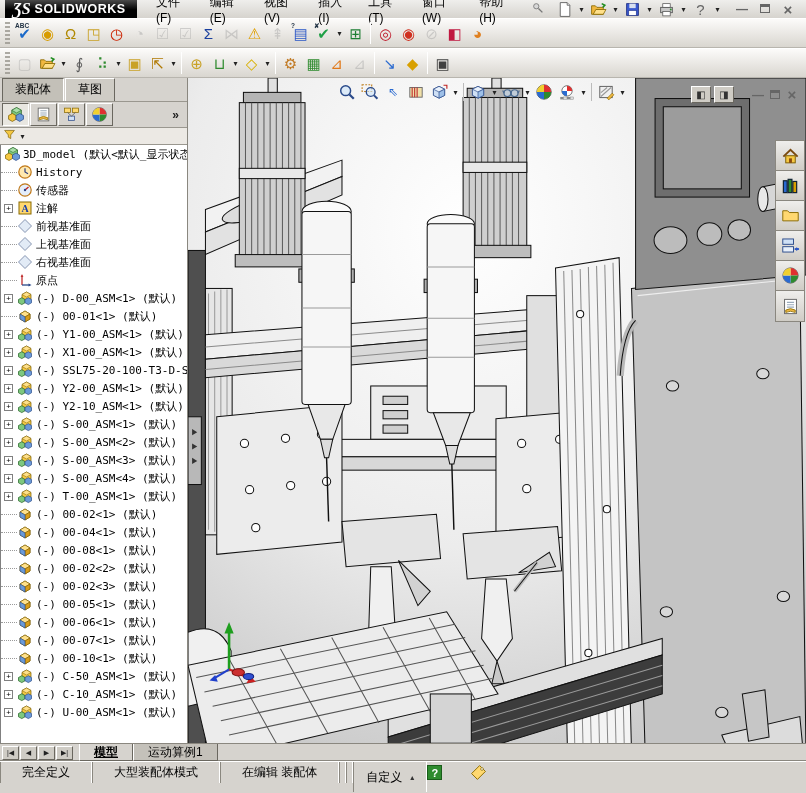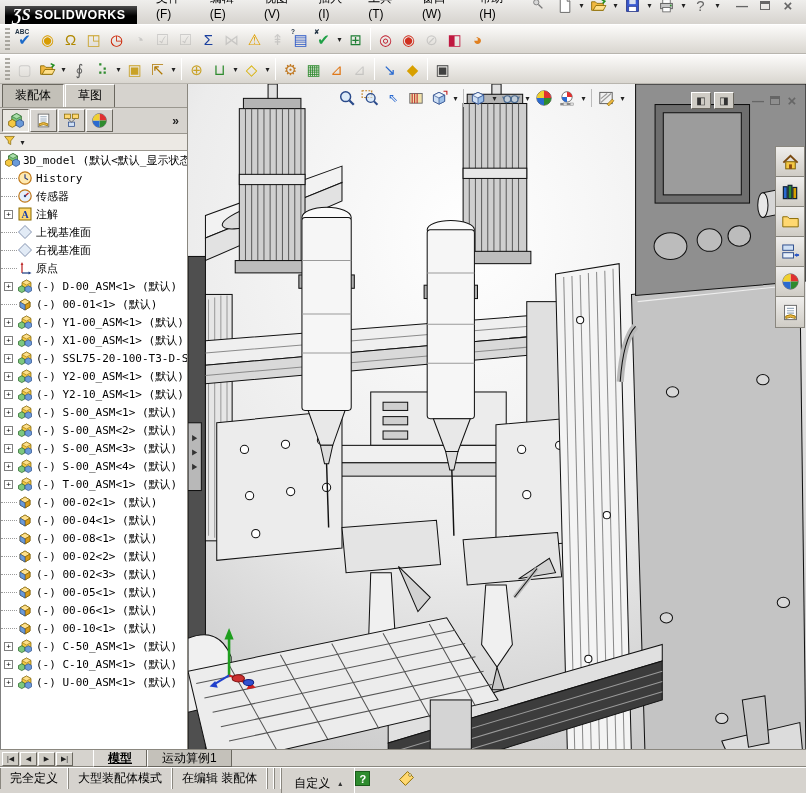--- a/index.html
+++ b/index.html
@@ -2,21 +2,21 @@
 <html><head>
 <meta charset="utf-8">
 <style>
   html,body{margin:0;padding:0}
   body{width:806px;height:793px;overflow:hidden;background:#d6d3ce;
        font-family:"Liberation Sans",sans-serif;font-size:12px;color:#000;
        -webkit-font-smoothing:none}
   *{box-sizing:border-box}
 
   
-  .titlebar{height:24px;display:flex;align-items:flex-end;background:linear-gradient(#efeeec,#d6d3ce)}
+  .titlebar{height:18px;display:flex;align-items:center;background:linear-gradient(#efeeec,#d6d3ce)}
   .red-stripe{width:5px;background:linear-gradient(#e22,#900)}
   .logo{width:132px;background:linear-gradient(#4a4a4a,#000 55%);color:#fff;
         display:flex;align-items:center;padding-left:8px;gap:4px}
   .logo .lg1{font-style:italic;font-weight:bold;font-size:16px;font-family:"Liberation Serif",serif}
   .logo .lg2{font-weight:bold;font-size:12.5px;letter-spacing:.5px}
   .menubar{flex:1;display:flex;align-items:center;padding-left:10px;gap:2px}
   .menu-item{padding:3px 9px;cursor:default}
   .qa-group{display:flex;align-items:center;margin-left:6px;gap:1px}
   .win-ctl{display:flex;align-items:center;gap:10px;padding:0 10px;color:#555;font-weight:bold}
 
@@ -86,30 +86,30 @@
           border-bottom:1px solid #8a877f;background:linear-gradient(#efeeec,#cfccc5)}
   .tp-btn:last-child{border-bottom:none}
   .tp-btn svg{width:19px;height:19px}
 
   
   .sheetbar{height:18px;display:flex;align-items:stretch;background:#d6d3ce;
             border-top:1px solid #8a877f}
   .vcr{display:flex;align-items:center;padding:1px 2px;gap:1px}
   .vcr-btn{width:17px;height:14px;border:1px solid;border-color:#fff #6a675f #6a675f #fff;
            background:#cfccc5;font-size:7px;display:flex;align-items:center;justify-content:center;color:#222}
-  .btabs{display:flex;align-items:stretch;margin-left:18px}
+  .btabs{display:flex;align-items:stretch;margin-left:4px}
   .btab{padding:1px 14px 0;border:1px solid;border-top:none;display:flex;align-items:center;
         border-color:#6a675f #6a675f #6a675f #fff;background:#c4c1ba}
   .btab.active{background:#d6d3ce;text-decoration:underline;font-weight:bold}
 
   
   .statusbar{height:22px;display:flex;align-items:center;background:#d6d3ce;
              border-top:1px solid #fff;box-shadow:0 -1px 0 #8a877f;font-size:12px}
   .sb-app{padding-left:4px;flex:1}
-  .sb-cell{align-self:stretch;display:flex;align-items:center;padding:0 9px;
+  .sb-cell{align-self:stretch;display:flex;align-items:center;padding:0 21px;
            border-left:1px solid #8a877f;border-right:1px solid #fff}
   .sb-thin{width:7px;padding:0}
   .sb-custom{display:flex;align-items:center;gap:8px;padding:15px 12px}
   .sb-custom .ar{font-size:8px;color:#333}
   .sb-q{width:15px;height:15px;border:1px solid #1a5c1a;background:#2e8b2e;color:#fff;
         font-weight:bold;font-size:11px;display:flex;align-items:center;justify-content:center}
   .sb-tag{margin:0 10px 0 28px;display:flex;align-items:center}
   .sb-tag svg{width:17px;height:17px}
 </style>
 </head>
@@ -401,20 +401,27 @@
               <rect x="2" y="2" width="12" height="12" fill="#ffd870" stroke="#8a6a00"></rect>
               <text x="8" y="12" font-size="10" font-weight="bold" text-anchor="middle" fill="#1a3faa" font-family="Liberation Serif,serif">A</text>
             </svg></span>
           <span class="tlabel">注解</span>
         </div>
         <div class="tree-row">
           <span class="exp-space"></span>
           <span class="ticon"><svg viewBox="0 0 16 16">
               <path d="M8 1.5 L14.5 8 L8 14.5 L1.5 8 Z" fill="rgba(190,210,235,.45)" stroke="#7a8aa8" stroke-width=".9"></path>
             </svg></span>
+          <span class="tlabel">前视基准面</span>
+        </div>
+        <div class="tree-row">
+          <span class="exp-space"></span>
+          <span class="ticon"><svg viewBox="0 0 16 16">
+              <path d="M8 1.5 L14.5 8 L8 14.5 L1.5 8 Z" fill="rgba(190,210,235,.45)" stroke="#7a8aa8" stroke-width=".9"></path>
+            </svg></span>
           <span class="tlabel">上视基准面</span>
         </div>
         <div class="tree-row">
           <span class="exp-space"></span>
           <span class="ticon"><svg viewBox="0 0 16 16">
               <path d="M8 1.5 L14.5 8 L8 14.5 L1.5 8 Z" fill="rgba(190,210,235,.45)" stroke="#7a8aa8" stroke-width=".9"></path>
             </svg></span>
           <span class="tlabel">右视基准面</span>
         </div>
         <div class="tree-row">
@@ -609,20 +616,30 @@
         </div>
         <div class="tree-row">
           <span class="exp-space"></span>
           <span class="ticon"><svg viewBox="0 0 16 16">
               <path d="M3 6 L8 3 L13 6 L13 11 L8 14 L3 11 Z" fill="#f5c842" stroke="#7a5c00" stroke-width=".8"></path>
               <path d="M8 3 L13 6 L8 9 L3 6 Z" fill="#ffe08a" stroke="#7a5c00" stroke-width=".6"></path>
               <path d="M8 9 L13 6 L13 11 L8 14 Z" fill="#d89c1a" stroke="#7a5c00" stroke-width=".6"></path>
               <path d="M3 6 L8 9 L8 14 L3 11 Z" fill="#6a9ad8" stroke="#2a4a8a" stroke-width=".6"></path>
             </svg></span>
           <span class="tlabel">(-) 00-06&lt;1&gt; (默认)</span>
+        </div>
+        <div class="tree-row">
+          <span class="exp-space"></span>
+          <span class="ticon"><svg viewBox="0 0 16 16">
+              <path d="M3 6 L8 3 L13 6 L13 11 L8 14 L3 11 Z" fill="#f5c842" stroke="#7a5c00" stroke-width=".8"></path>
+              <path d="M8 3 L13 6 L8 9 L3 6 Z" fill="#ffe08a" stroke="#7a5c00" stroke-width=".6"></path>
+              <path d="M8 9 L13 6 L13 11 L8 14 Z" fill="#d89c1a" stroke="#7a5c00" stroke-width=".6"></path>
+              <path d="M3 6 L8 9 L8 14 L3 11 Z" fill="#6a9ad8" stroke="#2a4a8a" stroke-width=".6"></path>
+            </svg></span>
+          <span class="tlabel">(-) 00-07&lt;1&gt; (默认)</span>
         </div>
         <div class="tree-row">
           <span class="exp-space"></span>
           <span class="ticon"><svg viewBox="0 0 16 16">
               <path d="M3 6 L8 3 L13 6 L13 11 L8 14 L3 11 Z" fill="#f5c842" stroke="#7a5c00" stroke-width=".8"></path>
               <path d="M8 3 L13 6 L8 9 L3 6 Z" fill="#ffe08a" stroke="#7a5c00" stroke-width=".6"></path>
               <path d="M8 9 L13 6 L13 11 L8 14 Z" fill="#d89c1a" stroke="#7a5c00" stroke-width=".6"></path>
               <path d="M3 6 L8 9 L8 14 L3 11 Z" fill="#6a9ad8" stroke="#2a4a8a" stroke-width=".6"></path>
             </svg></span>
           <span class="tlabel">(-) 00-10&lt;1&gt; (默认)</span>

